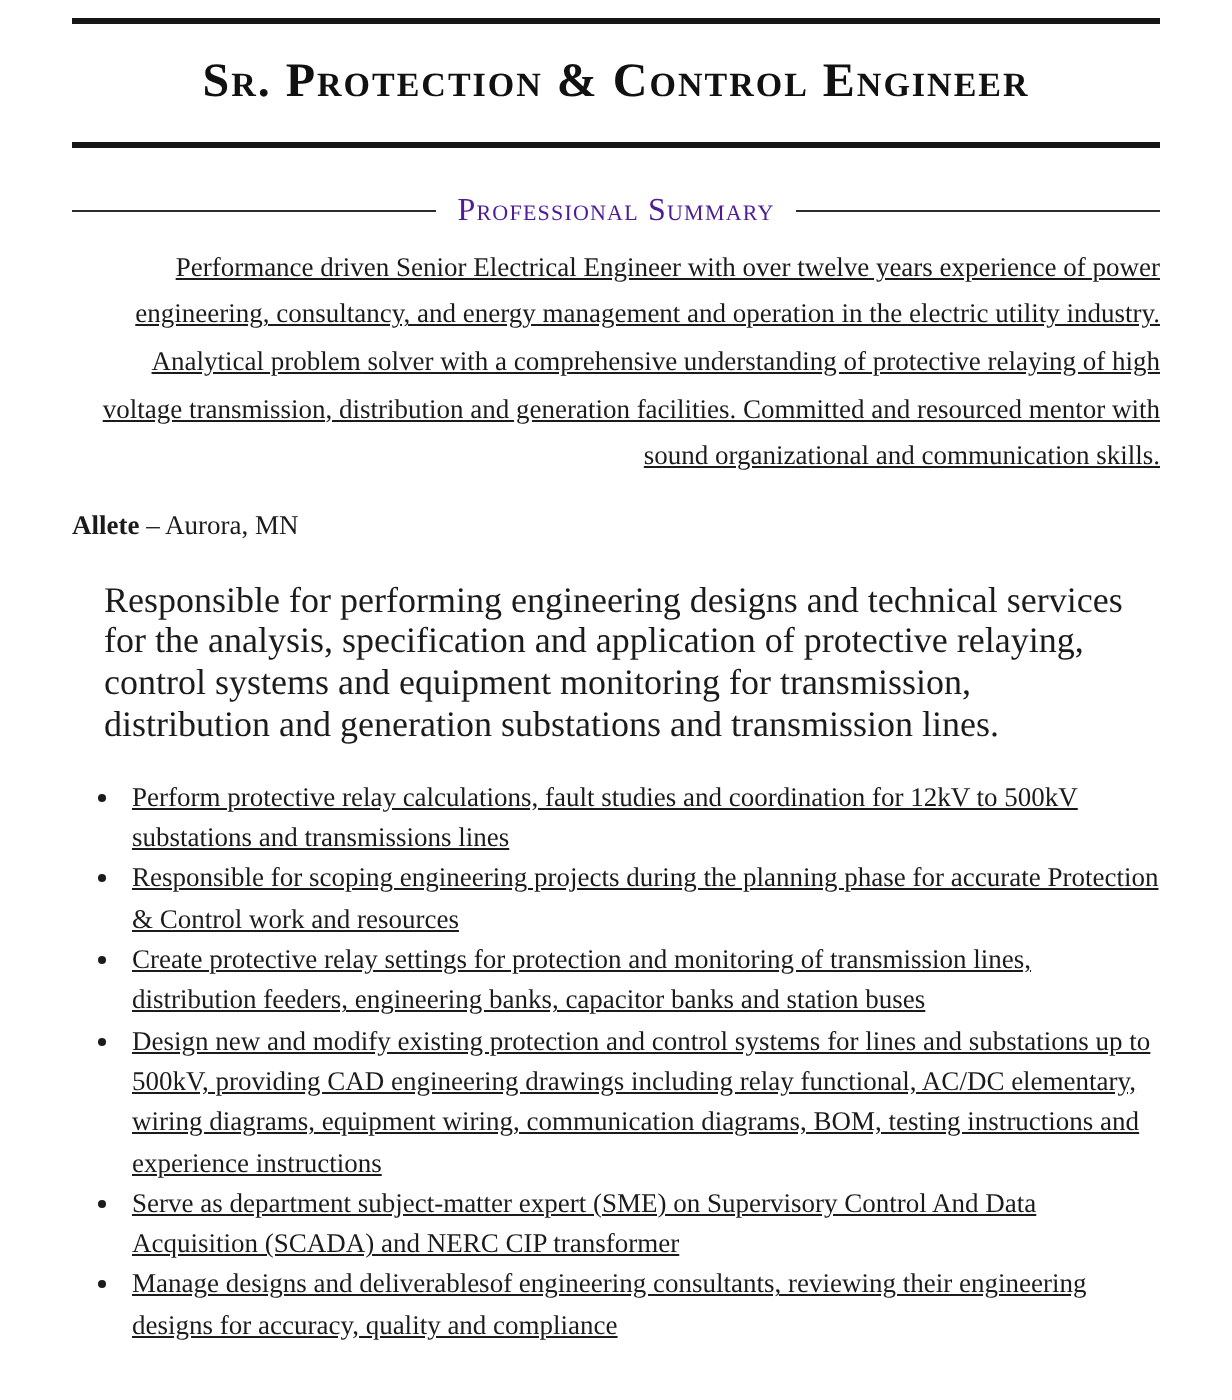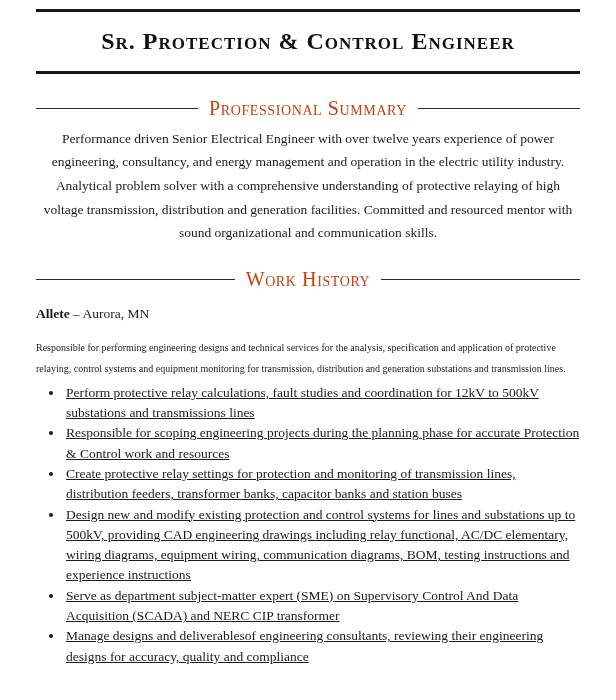--- a/index.html
+++ b/index.html
@@ -36,46 +36,47 @@
     gap: 11px;
     margin: 23px 0 4px 0;
   }
   .section-heading .line {
     flex: 1;
     height: 0;
     border-top: 1px solid #2c2c2c;
   }
   .section-heading .label {
     font-variant: small-caps;
-    font-size: 20px;
+    font-size: 16px;
     letter-spacing: 0.6px;
     white-space: nowrap;
-    color: #c2410c;
+    color: #4c1d95;
   }
   .summary-text {
     font-size: 13.5px;
     line-height: 23.6px;
     margin: 7px 0 0 0;
-    text-align: center;
+    text-align: right;
+    text-decoration: underline;
   }
   .job-header {
     font-size: 13.5px;
     line-height: 20.4px;
     margin-top: 12px;
   }
   .job-header strong { font-weight: bold; }
   .job-company {
     font-size: 13.5px;
     line-height: 20.4px;
   }
   .job-company strong { font-weight: bold; margin-top: 32px; }
   .job-description {
-    font-size: 10px;
+    font-size: 18px;
     line-height: 20.8px;
-    margin: 0;
+    margin: 16px;
   }
   ul.bullets {
     margin: 3px 0 0 0;
     padding-left: 28px;
     list-style-type: disc;
   }
   ul.bullets li {
     font-size: 13.5px;
     line-height: 20.3px;
     padding-left: 2px;
@@ -94,33 +95,28 @@
   <div class="double-rule"></div>
 
   <div class="section-heading">
     <span class="line"></span>
     <span class="label">Professional Summary</span>
     <span class="line"></span>
   </div>
 
   <p class="summary-text">Performance driven Senior Electrical Engineer with over twelve years experience of power engineering, consultancy, and energy management and operation in the electric utility industry.  Analytical problem solver with a comprehensive understanding of protective relaying of high voltage transmission, distribution and generation facilities.  Committed and resourced mentor with sound organizational and communication skills.</p>
 
-  <div class="section-heading">
-    <span class="line"></span>
-    <span class="label">Work History</span>
-    <span class="line"></span>
-  </div>
 
   <div>
     <p class="job-company"><strong>Allete</strong> <span>– Aurora, MN</span></p>
     <p class="job-description">Responsible for performing engineering designs and technical services for the analysis, specification and application of protective relaying, control systems and equipment monitoring for transmission, distribution and generation substations and transmission lines.</p>
     <ul class="bullets">
       <li>Perform protective relay calculations, fault studies and coordination for 12kV to 500kV substations and transmissions lines</li>
       <li>Responsible for scoping engineering projects during the planning phase for accurate Protection &amp; Control work and resources</li>
-      <li>Create protective relay settings for protection and monitoring of transmission lines, distribution feeders, transformer banks, capacitor banks and station buses</li>
+      <li>Create protective relay settings for protection and monitoring of transmission lines, distribution feeders, engineering banks, capacitor banks and station buses</li>
       <li>Design new and modify existing protection and control systems for lines and substations up to 500kV, providing CAD engineering drawings including relay functional, AC/DC elementary, wiring diagrams, equipment wiring, communication diagrams, BOM, testing instructions and experience instructions</li>
       <li>Serve as department subject-matter expert (SME) on Supervisory Control And Data Acquisition (SCADA) and NERC CIP transformer</li>
       <li>Manage designs and deliverablesof engineering consultants, reviewing their engineering designs for accuracy, quality and compliance</li>
 
     </ul>
   </div>
 
 </div>
 
 </body></html>

